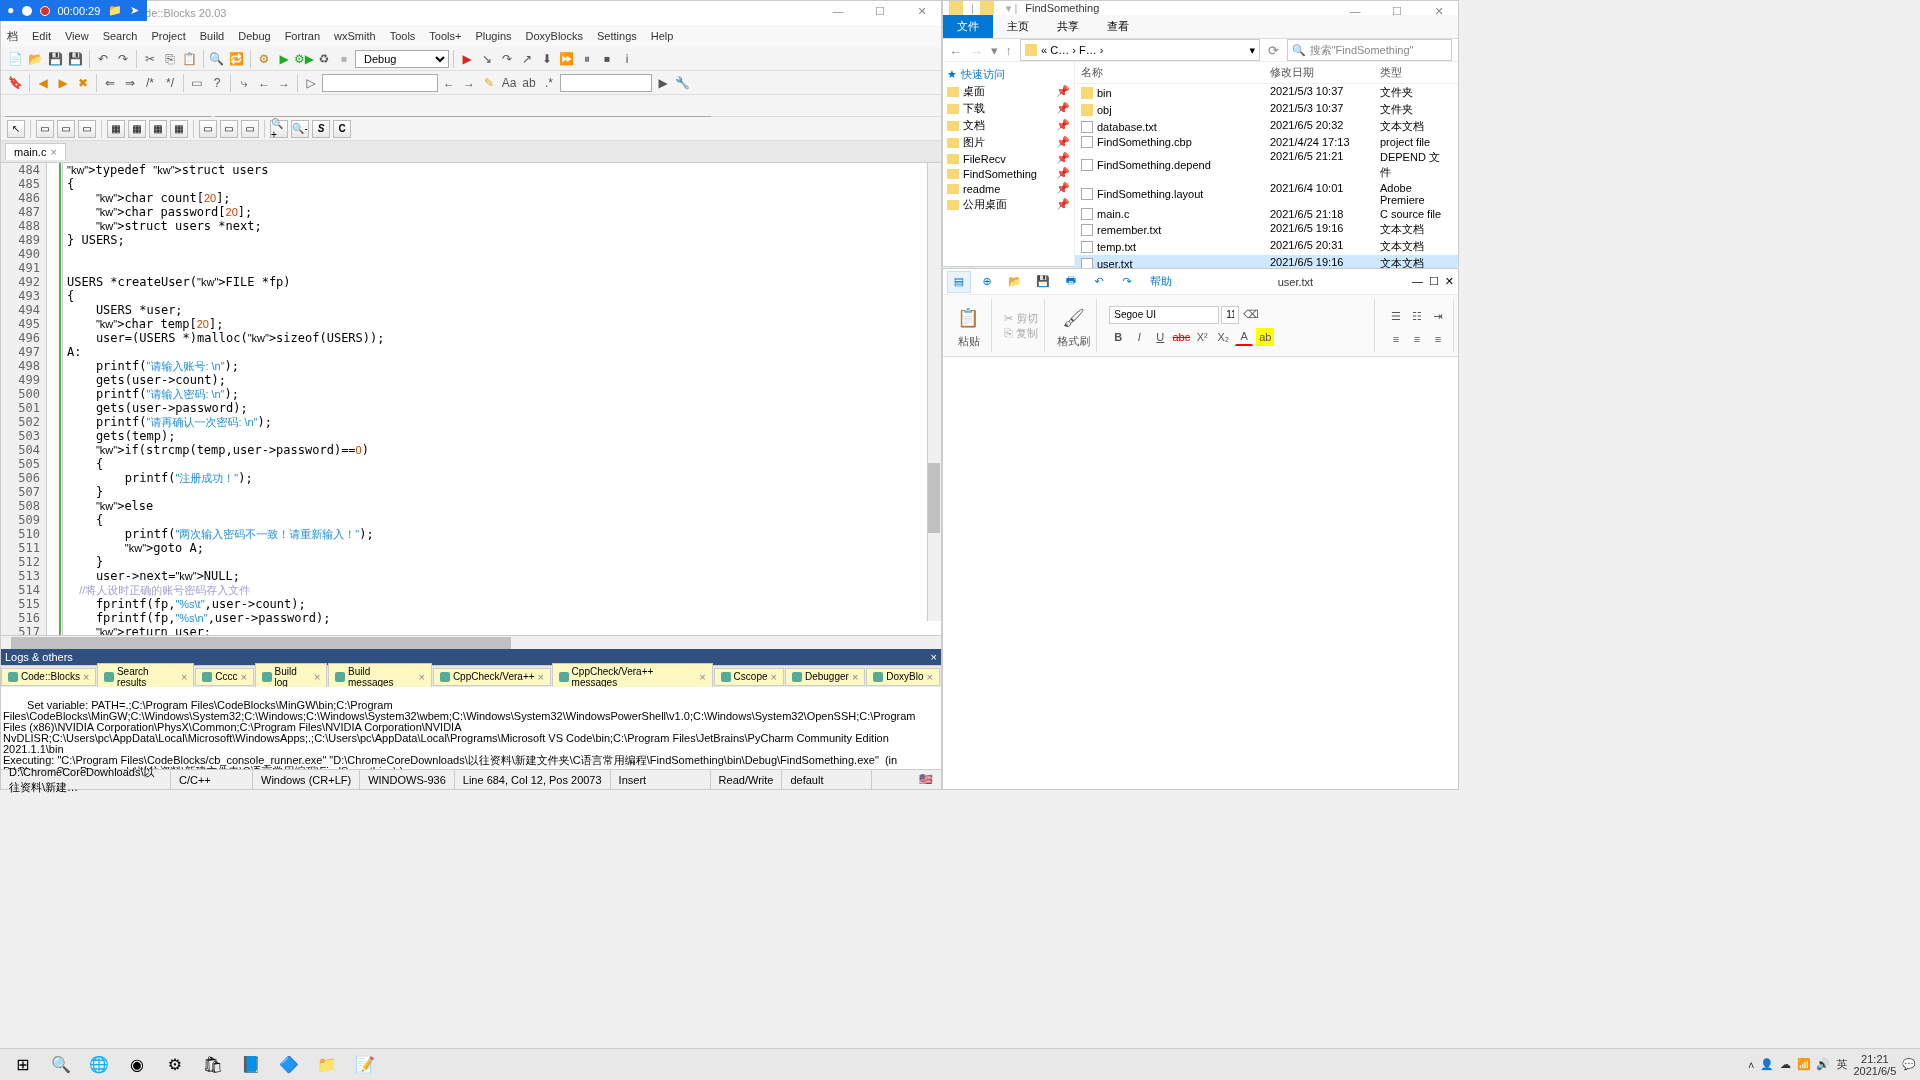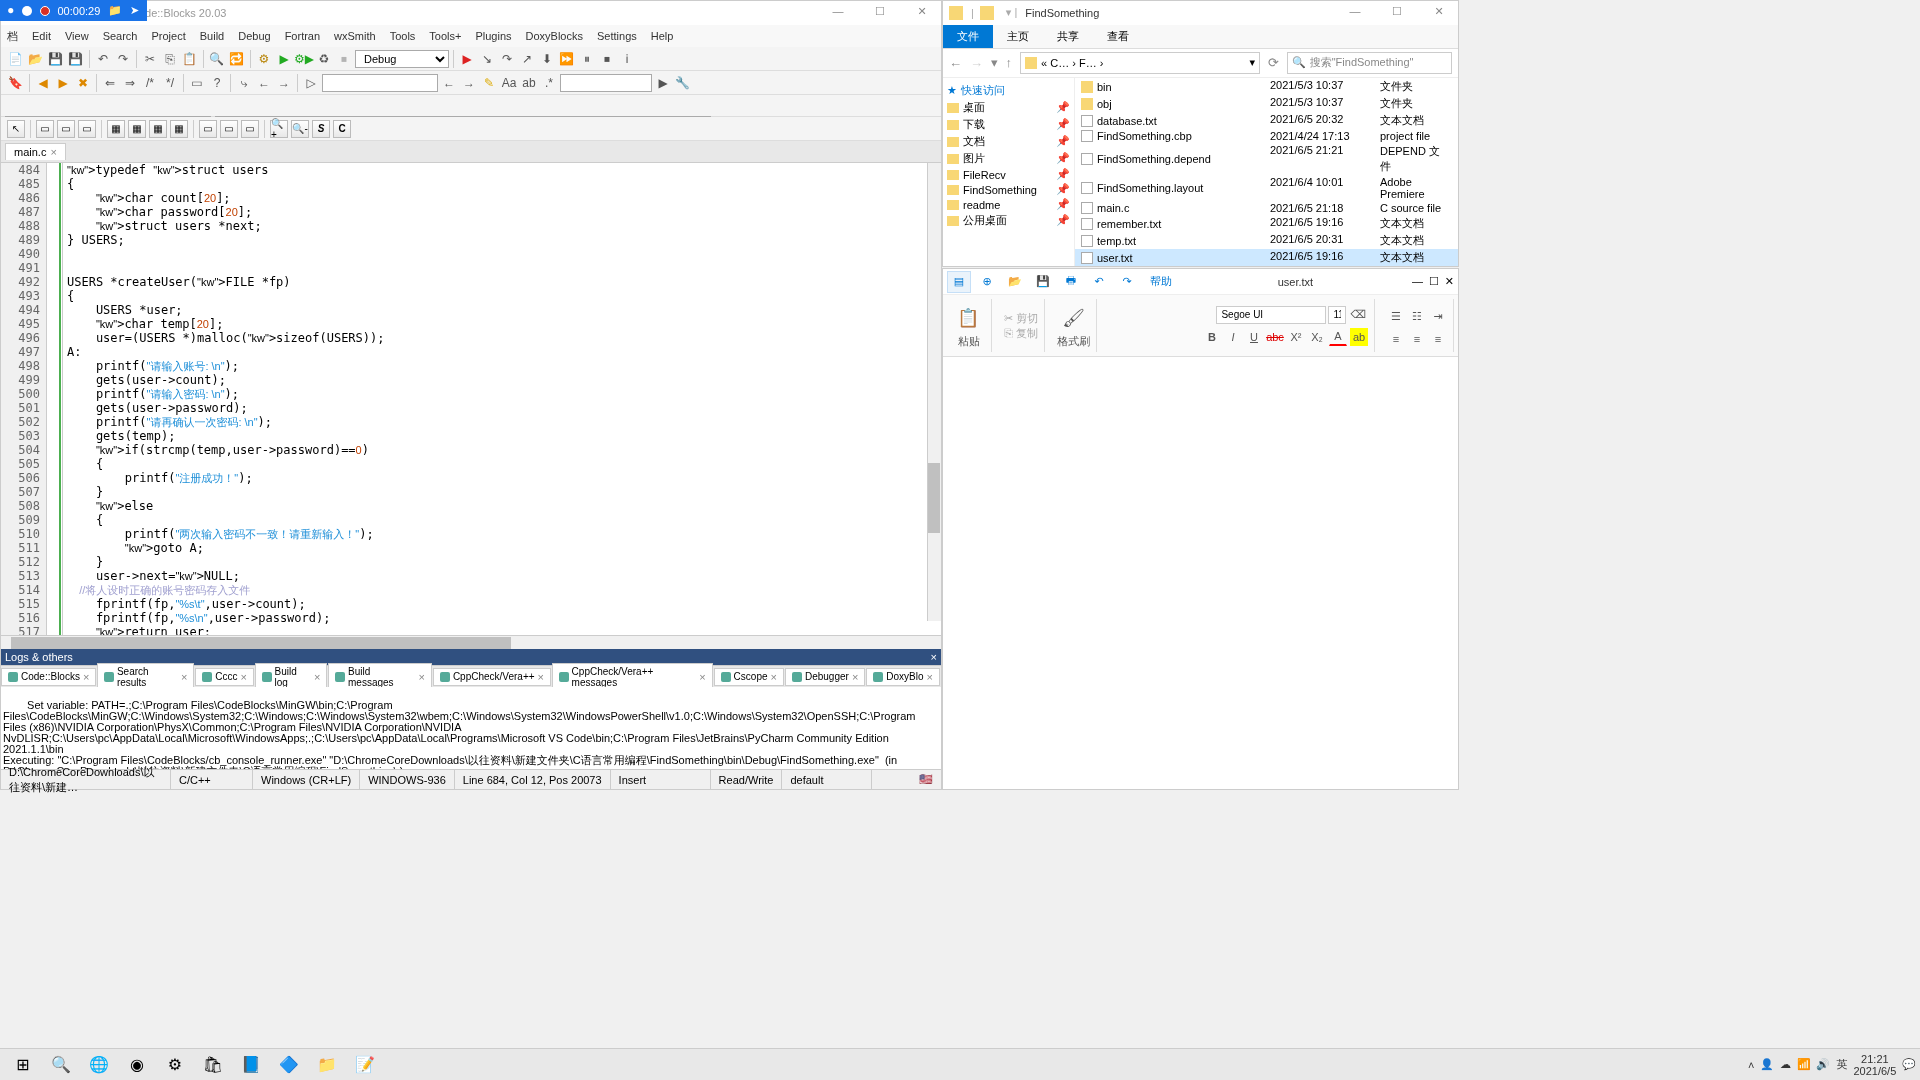--- a/index.html
+++ b/index.html
@@ -37,21 +37,21 @@
 .code .cmt { color: #a0a0d0; }
 .code .num { color: #c04000; }
 .edge { position: absolute; left: 58px; top: 0; bottom: 0; width: 2px; background: #4caf50; }
 .vscroll { position: absolute; right: 0; top: 0; bottom: 14px; width: 14px; background: #f0f0f0; border-left: 1px solid #ccc; }
 .vthumb { position: absolute; right: 1px; width: 12px; top: 300px; height: 70px; background: #c0c0c0; }
 .hscroll { height: 14px; background: #f0f0f0; border-top: 1px solid #ccc; position: relative; }
 .hthumb { position: absolute; left: 10px; width: 500px; height: 12px; top: 1px; background: #c0c0c0; }
 
 .logs-hdr { height: 16px; background: #305080; color: #fff; padding-left: 4px; font-size: 10px; display: flex; align-items: center; justify-content: space-between; }
 .logs-tabs { height: 22px; display: flex; align-items: center; background: #e8e8e8; border-top: 1px solid #ccc; }
-.log-tab { padding: 2px 6px; border: 1px solid #ccc; background: #ffffff; margin-right: 1px; display: flex; align-items: center; gap: 3px; font-size: 10px; }
+.log-tab { padding: 2px 6px; border: 1px solid #ccc; background: #fef9c3; margin-right: 1px; display: flex; align-items: center; gap: 3px; font-size: 10px; }
 .log-tab .ico { width: 10px; height: 10px; background: #5a9; border-radius: 2px; }
 .log-close { color: #888; }
 .logs-body { height: 82px; background: #fff; font-family: Consolas, monospace; font-size: 10px; line-height: 11px; padding: 2px; overflow: hidden; white-space: pre-wrap; }
 
 .status { height: 20px; background: #f0f0f0; border-top: 1px solid #ccc; display: flex; align-items: center; font-size: 10px; }
 .status > div { padding: 0 8px; border-right: 1px solid #ccc; height: 100%; display: flex; align-items: center; }
 
 
 .exp-window { position: absolute; top: 0; left: 942px; width: 517px; height: 267px; background: #fff; border: 1px solid #ccc; display: flex; flex-direction: column; }
 .exp-title { height: 24px; display: flex; align-items: center; padding-left: 6px; color: #333; }
@@ -418,20 +418,25 @@
           <div class="tree-item"><span class="tree-ico"></span>下载<span style="margin-left:auto;color:#aaa">📌</span></div>
           <div class="tree-item"><span class="tree-ico"></span>文档<span style="margin-left:auto;color:#aaa">📌</span></div>
           <div class="tree-item"><span class="tree-ico"></span>图片<span style="margin-left:auto;color:#aaa">📌</span></div>
           <div class="tree-item"><span class="tree-ico"></span>FileRecv<span style="margin-left:auto;color:#aaa">📌</span></div>
           <div class="tree-item"><span class="tree-ico"></span>FindSomething<span style="margin-left:auto;color:#aaa">📌</span></div>
           <div class="tree-item"><span class="tree-ico"></span>readme<span style="margin-left:auto;color:#aaa">📌</span></div>
           <div class="tree-item"><span class="tree-ico"></span>公用桌面<span style="margin-left:auto;color:#aaa">📌</span></div>
         </div>
     </div>
     <div class="exp-list">
+      <div class="exp-cols">
+        <div>名称</div>
+          <div>修改日期</div>
+          <div>类型</div>
+      </div>
       <div id="exp-rows">
           <div class="exp-row">
             <div><span class="fi"></span>bin</div>
             <div>2021/5/3 10:37</div>
             <div>文件夹</div>
           </div>
           <div class="exp-row">
             <div><span class="fi"></span>obj</div>
             <div>2021/5/3 10:37</div>
             <div>文件夹</div>
@@ -506,21 +511,21 @@
       <span>粘贴</span>
     </div>
     <div class="rb-grp" style="font-size:9px;color:#aaa">
       <div>✂ 剪切</div>
       <div>⎘ 复制</div>
     </div>
     <div class="rb-grp">
       <div class="rb-big">🖌</div>
       <span>格式刷</span>
     </div>
-    <div class="rb-grp" style="flex:1;align-items:flex-end">
+    <div class="rb-grp" style="flex:1;align-items:flex-start">
       <div class="rb-font">
         <input value="Segoe UI" style="">
         <input class="sz" value="11" style="">
         <span style="padding:2px">⌫</span>
       </div>
       <div class="rb-btns">
         <span>
             <b>B</b>
           </span>
         <span>

